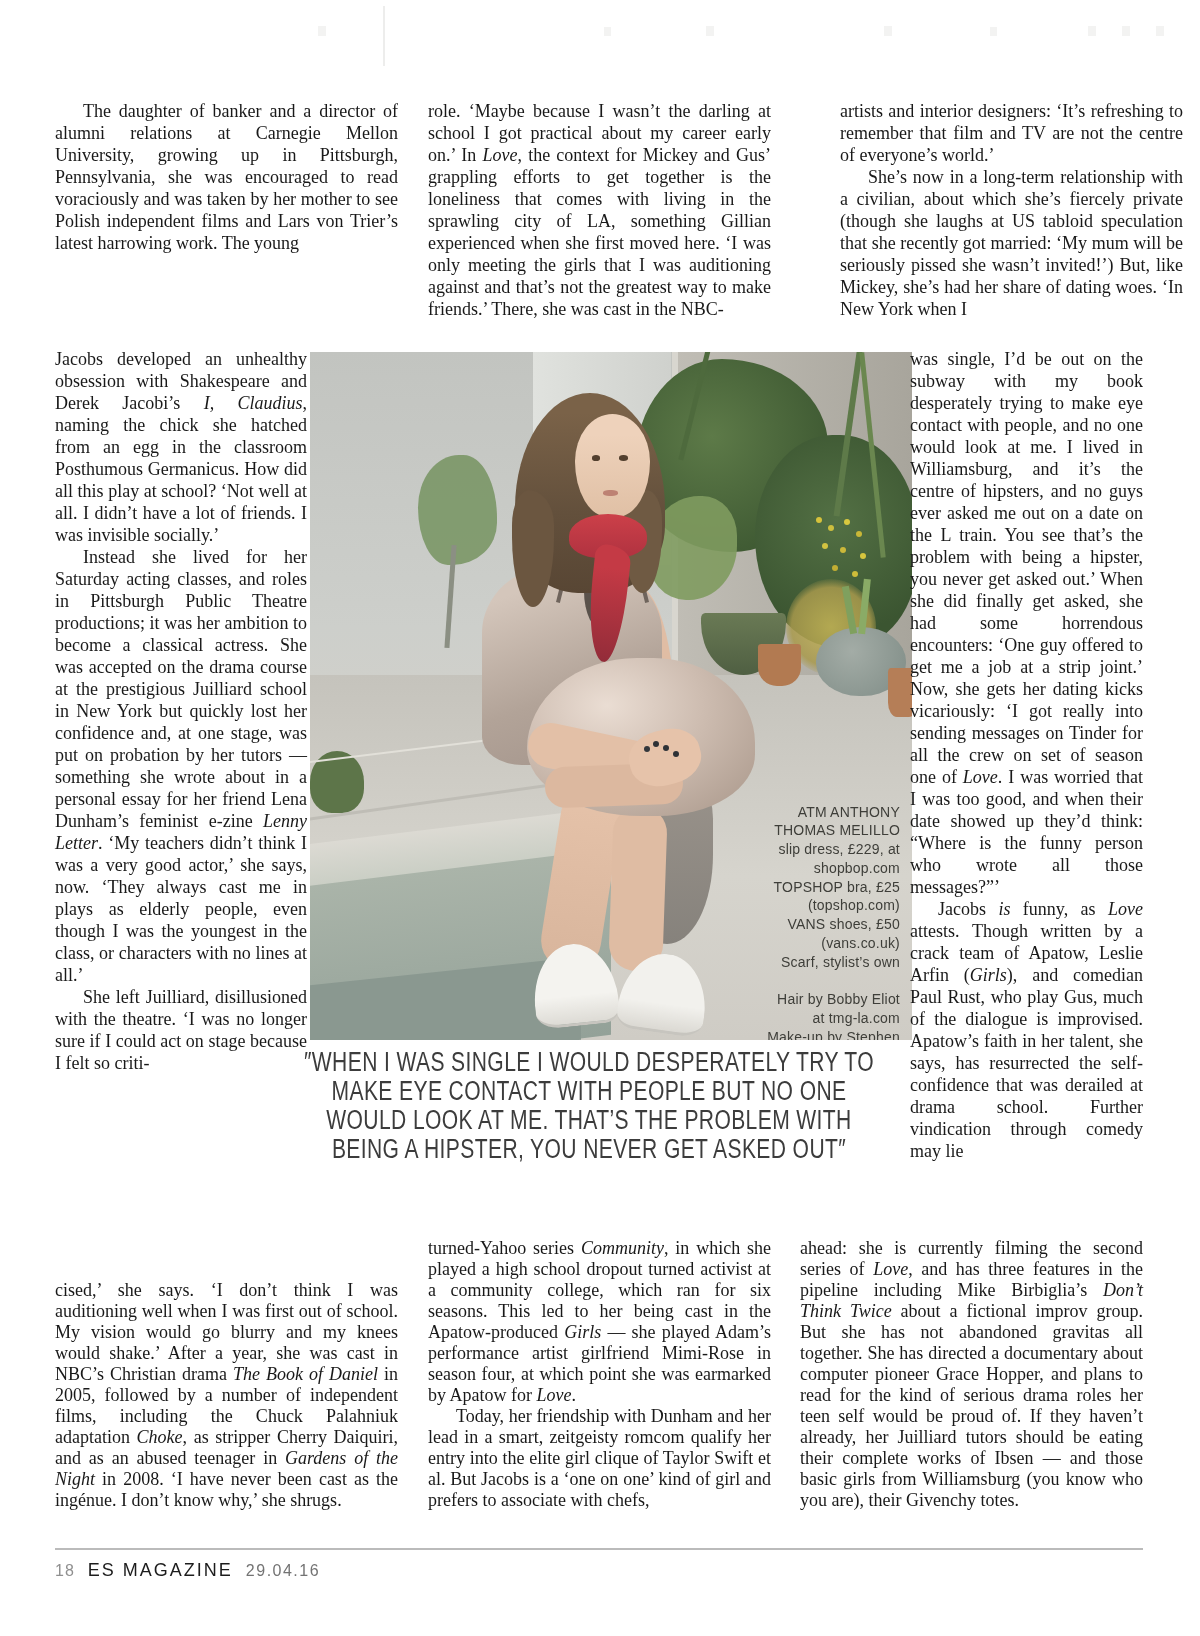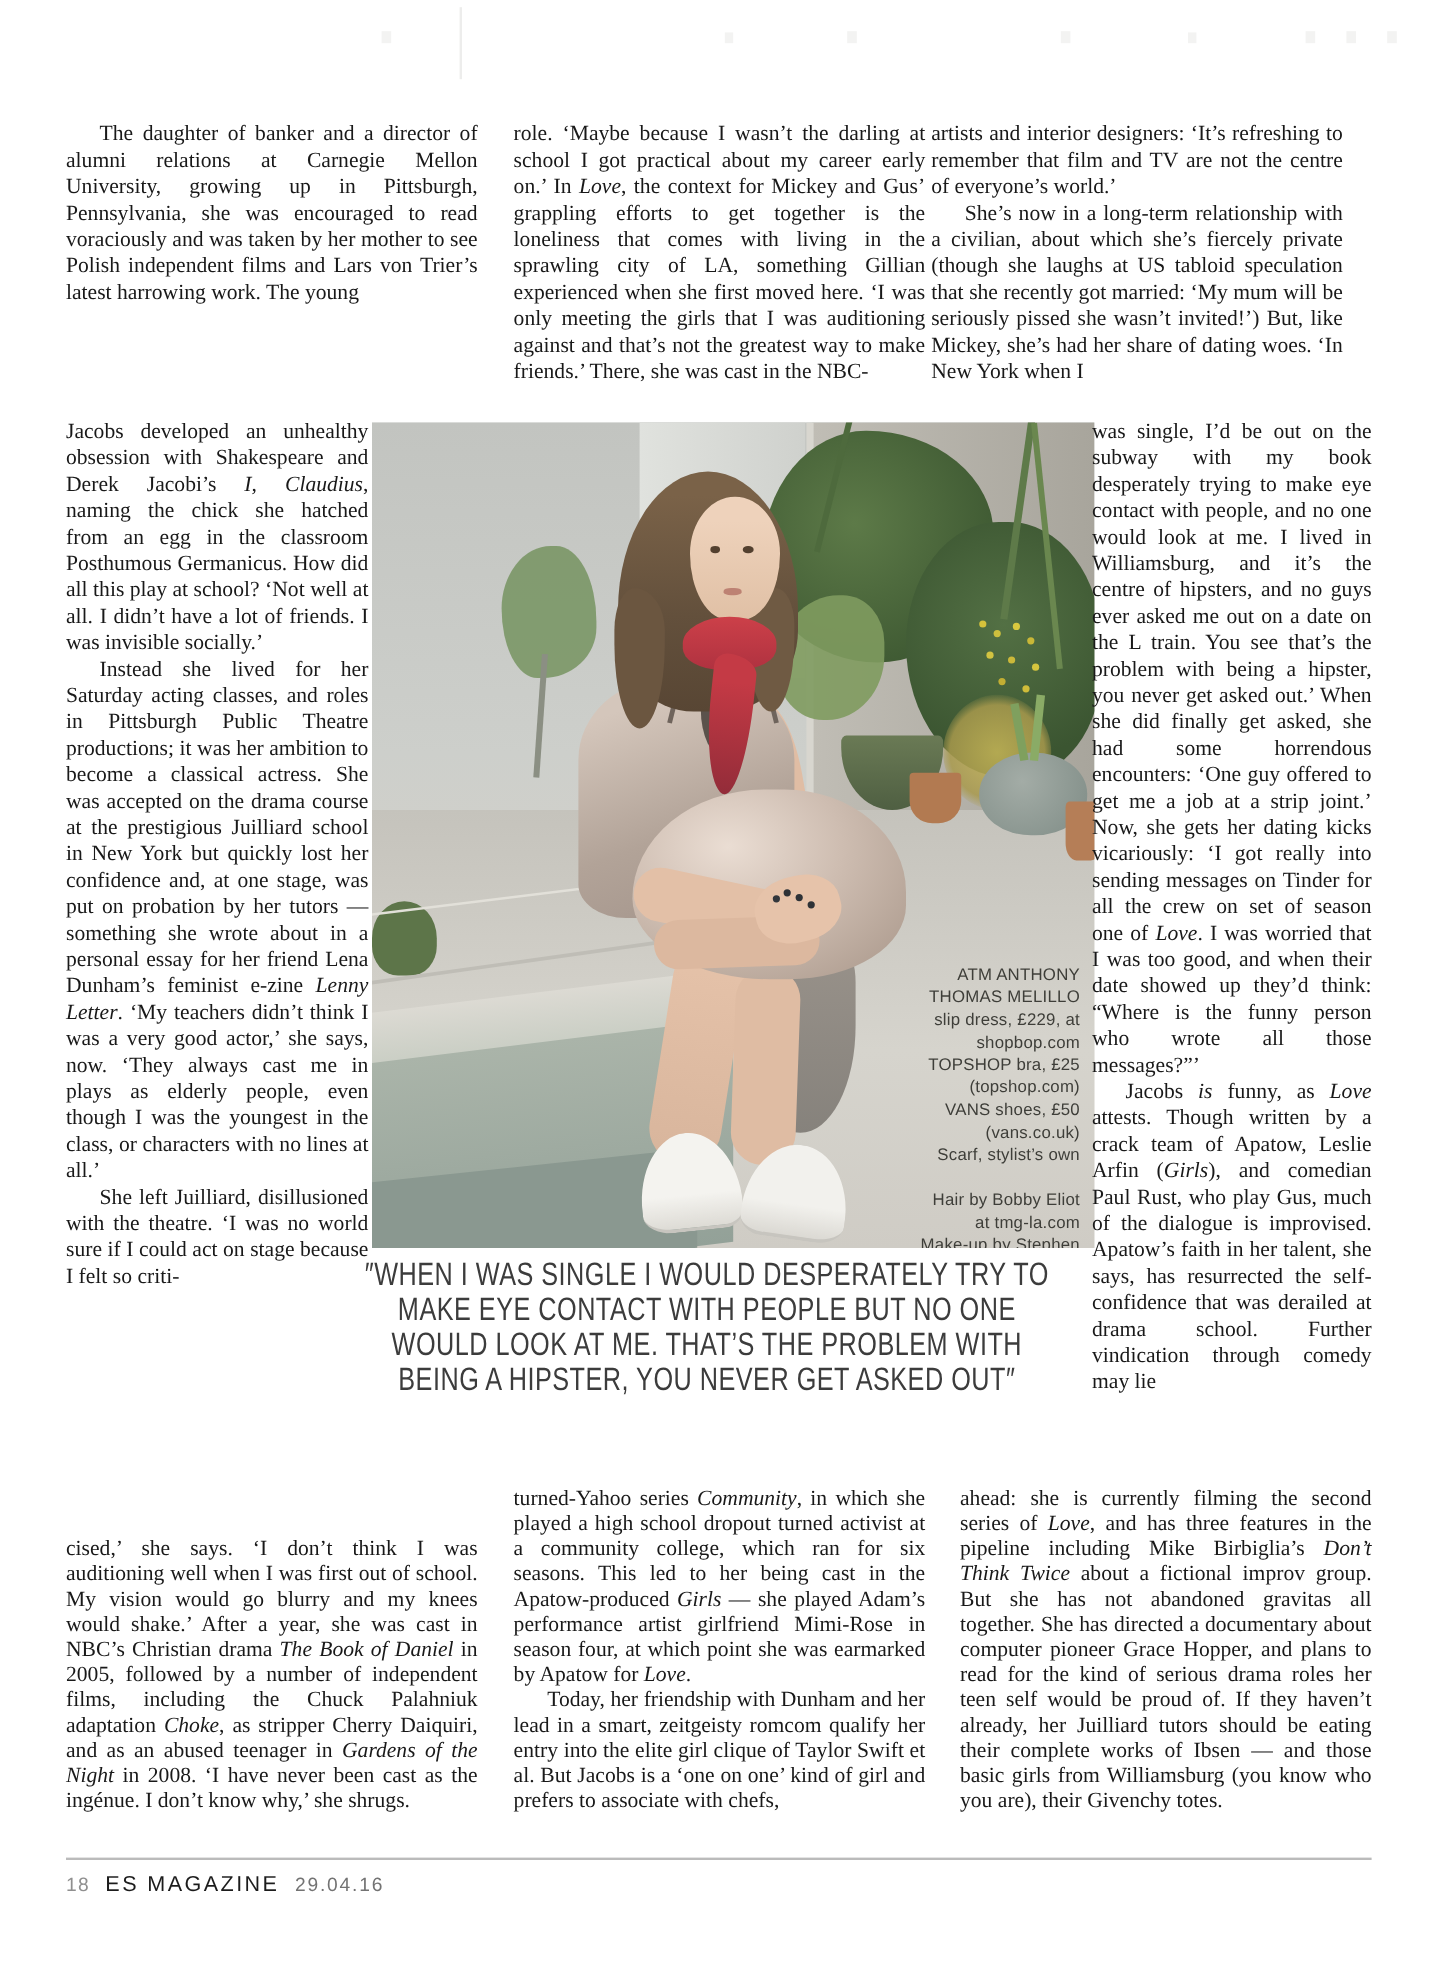--- a/index.html
+++ b/index.html
@@ -120,35 +120,35 @@
   <div style="left:1122px;top:26px;width:8px;height:10px;"></div>
   <div style="left:1156px;top:26px;width:8px;height:10px;"></div>
 </div>
 
 <div class="tb" style="left:55px;top:100px;width:343px;">
     <p class="indent"><span>The daughter of banker and a director of alumni relations at Carnegie Mellon University, growing up in Pittsburgh, Pennsylvania, she was encouraged to read voraciously and was taken by her mother to see Polish independent films and Lars von Trier’s latest harrowing work. The young</span></p>
   </div>
 <div class="tb" style="left:55px;top:348px;width:252px;">
     <p><span>Jacobs developed an unhealthy obsession with Shakespeare and Derek Jacobi’s </span><i>I, Claudius</i><span>, naming the chick she hatched from an egg in the classroom Posthumous Germanicus. How did all this play at school? ‘Not well at all. I didn’t have a lot of friends. I was invisible socially.’</span></p>
     <p class="indent"><span>Instead she lived for her Saturday acting classes, and roles in Pittsburgh Public Theatre productions; it was her ambition to become a classical actress. She was accepted on the drama course at the prestigious Juilliard school in New York but quickly lost her confidence and, at one stage, was put on probation by her tutors — something she wrote about in a personal essay for her friend Lena Dunham’s feminist e-zine </span><i>Lenny Letter</i><span>. ‘My teachers didn’t think I was a very good actor,’ she says, now. ‘They always cast me in plays as elderly people, even though I was the youngest in the class, or characters with no lines at all.’</span></p>
-    <p class="indent"><span>She left Juilliard, disillusioned with the theatre. ‘I was no world sure if I could act on stage because I felt so criti-</span></p>
+    <p class="indent"><span>She left Juilliard, disillusioned with the theatre. ‘I was no longer sure if I could act on stage because I felt so criti-</span></p>
   </div>
 <div class="tb tb-bottom" style="left:55px;top:1280px;width:343px;">
     <p><span>cised,’ she says. ‘I don’t think I was auditioning well when I was first out of school. My vision would go blurry and my knees would shake.’ After a year, she was cast in NBC’s Christian drama </span><i>The Book of Daniel</i><span> in 2005, followed by a number of independent films, including the Chuck Palahniuk adaptation </span><i>Choke</i><span>, as stripper Cherry Daiquiri, and as an abused teenager in </span><i>Gardens of the Night</i><span> in 2008. ‘I have never been cast as the ingénue. I don’t know why,’ she shrugs.</span></p>
   </div>
 
 <div class="tb" style="left:428px;top:100px;width:343px;">
     <p><span>role. ‘Maybe because I wasn’t the darling at school I got practical about my career early on.’ In </span><i>Love</i><span>, the context for Mickey and Gus’ grappling efforts to get together is the loneliness that comes with living in the sprawling city of LA, something Gillian experienced when she first moved here. ‘I was only meeting the girls that I was auditioning against and that’s not the greatest way to make friends.’ There, she was cast in the NBC-</span></p>
   </div>
 <div class="tb tb-bottom" style="left:428px;top:1238px;width:343px;">
     <p><span>turned-Yahoo series </span><i>Community</i><span>, in which she played a high school dropout turned activist at a community college, which ran for six seasons. This led to her being cast in the Apatow-produced </span><i>Girls</i><span> — she played Adam’s performance artist girlfriend Mimi-Rose in season four, at which point she was earmarked by Apatow for </span><i>Love</i><span>.</span></p>
     <p class="indent"><span>Today, her friendship with Dunham and her lead in a smart, zeitgeisty romcom qualify her entry into the elite girl clique of Taylor Swift et al. But Jacobs is a ‘one on one’ kind of girl and prefers to associate with chefs,</span></p>
   </div>
 
-<div class="tb" style="left:776px;top:100px;width:343px;">
+<div class="tb" style="left:840px;top:100px;width:343px;">
     <p><span>artists and interior designers: ‘It’s refreshing to remember that film and TV are not the centre of everyone’s world.’</span></p>
     <p class="indent"><span>She’s now in a long-term relationship with a civilian, about which she’s fiercely private (though she laughs at US tabloid speculation that she recently got married: ‘My mum will be seriously pissed she wasn’t invited!’) But, like Mickey, she’s had her share of dating woes. ‘In New York when I</span></p>
   </div>
 <div class="tb" style="left:910px;top:348px;width:233px;">
     <p><span>was single, I’d be out on the subway with my book desperately trying to make eye contact with people, and no one would look at me. I lived in Williamsburg, and it’s the centre of hipsters, and no guys ever asked me out on a date on the L train. You see that’s the problem with being a hipster, you never get asked out.’ When she did finally get asked, she had some horrendous encounters: ‘One guy offered to get me a job at a strip joint.’ Now, she gets her dating kicks vicariously: ‘I got really into sending messages on Tinder for all the crew on set of season one of </span><i>Love</i><span>. I was worried that I was too good, and when their date showed up they’d think: “Where is the funny person who wrote all those messages?”’</span></p>
     <p class="indent"><span>Jacobs </span><i>is</i><span> funny, as </span><i>Love</i><span> attests. Though written by a crack team of Apatow, Leslie Arfin (</span><i>Girls</i><span>), and comedian Paul Rust, who play Gus, much of the dialogue is improvised. Apatow’s faith in her talent, she says, has resurrected the self-confidence that was derailed at drama school. Further vindication through comedy may lie</span></p>
   </div>
 <div class="tb tb-bottom" style="left:800px;top:1238px;width:343px;">
     <p><span>ahead: she is currently filming the second series of </span><i>Love</i><span>, and has three features in the pipeline including Mike Birbiglia’s </span><i>Don’t Think Twice</i><span> about a fictional improv group. But she has not abandoned gravitas all together. She has directed a documentary about computer pioneer Grace Hopper, and plans to read for the kind of serious drama roles her teen self would be proud of. If they haven’t already, her Juilliard tutors should be eating their complete works of Ibsen — and those basic girls from Williamsburg (you know who you are), their Givenchy totes.</span></p>
   </div>

